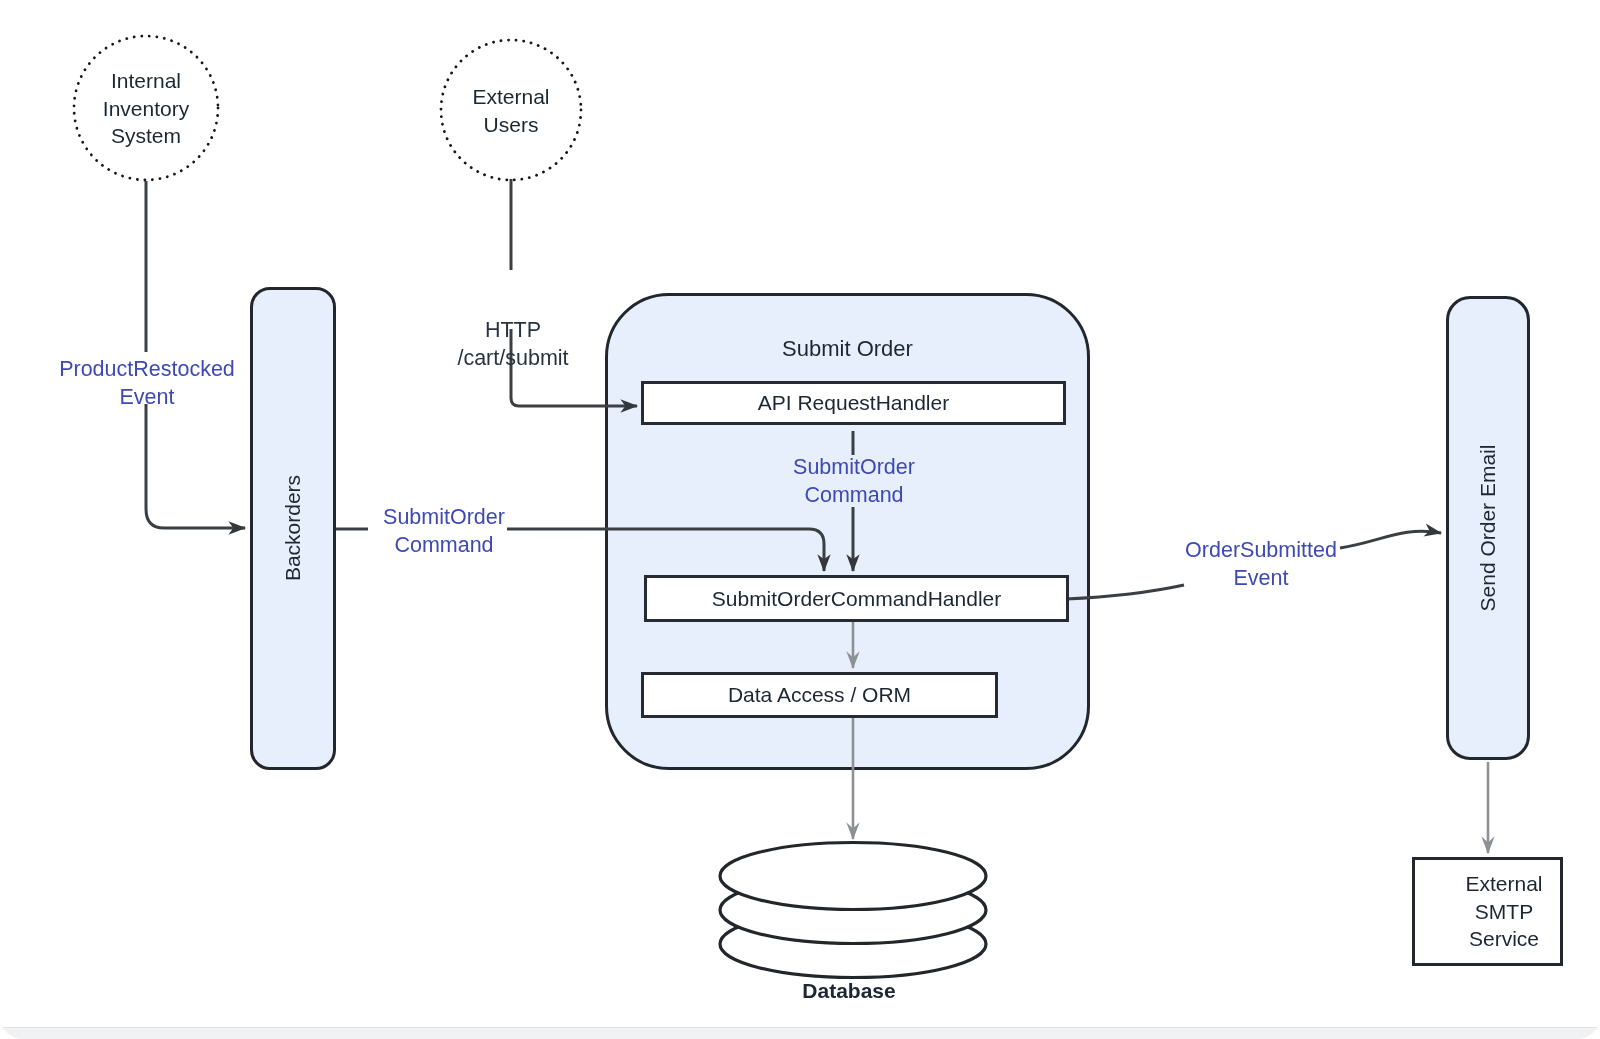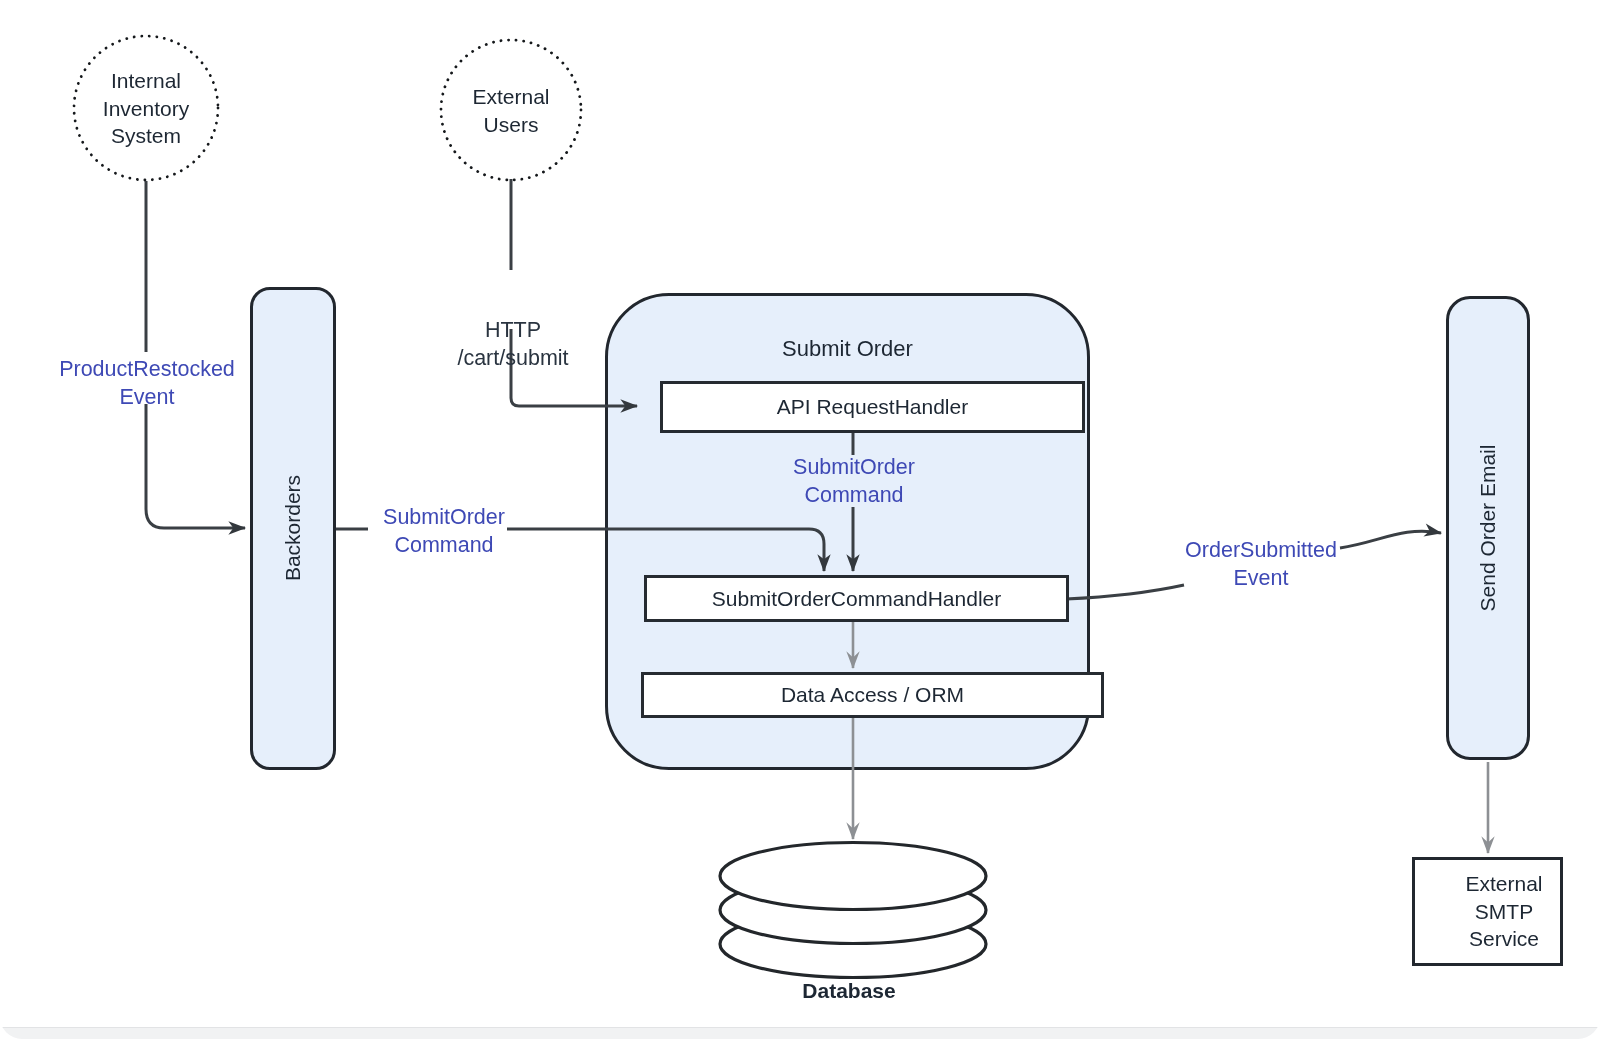--- a/index.html
+++ b/index.html
@@ -104,27 +104,27 @@
 Inventory
 System</div>
   <div class="circle-label" style="left:511px;top:110px;">External
 Users</div>
 
   <div class="node pill" style="left:250px;top:287px;width:86px;height:483px;"></div>
   <div class="vlabel" style="left:293px;top:528px;">Backorders</div>
 
   <div class="title-label" style="left:605px;top:316px;width:485px;">Submit Order</div>
 
-  <div class="node white-box" style="left:660px;top:381px;width:425px;height:52px;">
+  <div class="node white-box" style="left:641px;top:381px;width:425px;height:44px;">
     <span>API RequestHandler</span>
   </div>
   <div class="node white-box" style="left:644px;top:575px;width:425px;height:47px;">
     <span>SubmitOrderCommandHandler</span>
   </div>
-  <div class="node white-box" style="left:641px;top:672px;width:463px;height:46px;">
+  <div class="node white-box" style="left:641px;top:672px;width:357px;height:46px;">
     <span>Data Access / ORM</span>
   </div>
 
   <div class="node pill" style="left:1446px;top:296px;width:84px;height:464px;border-radius:24px;"></div>
   <div class="vlabel" style="left:1488px;top:528px;">Send Order Email</div>
 
   <div class="node sharp-box" style="left:1412px;top:857px;width:151px;height:109px;">External SMTP
 Service</div>
 
   <div class="node-label" style="left:849px;top:991px;font-weight:bold;">Database</div>

